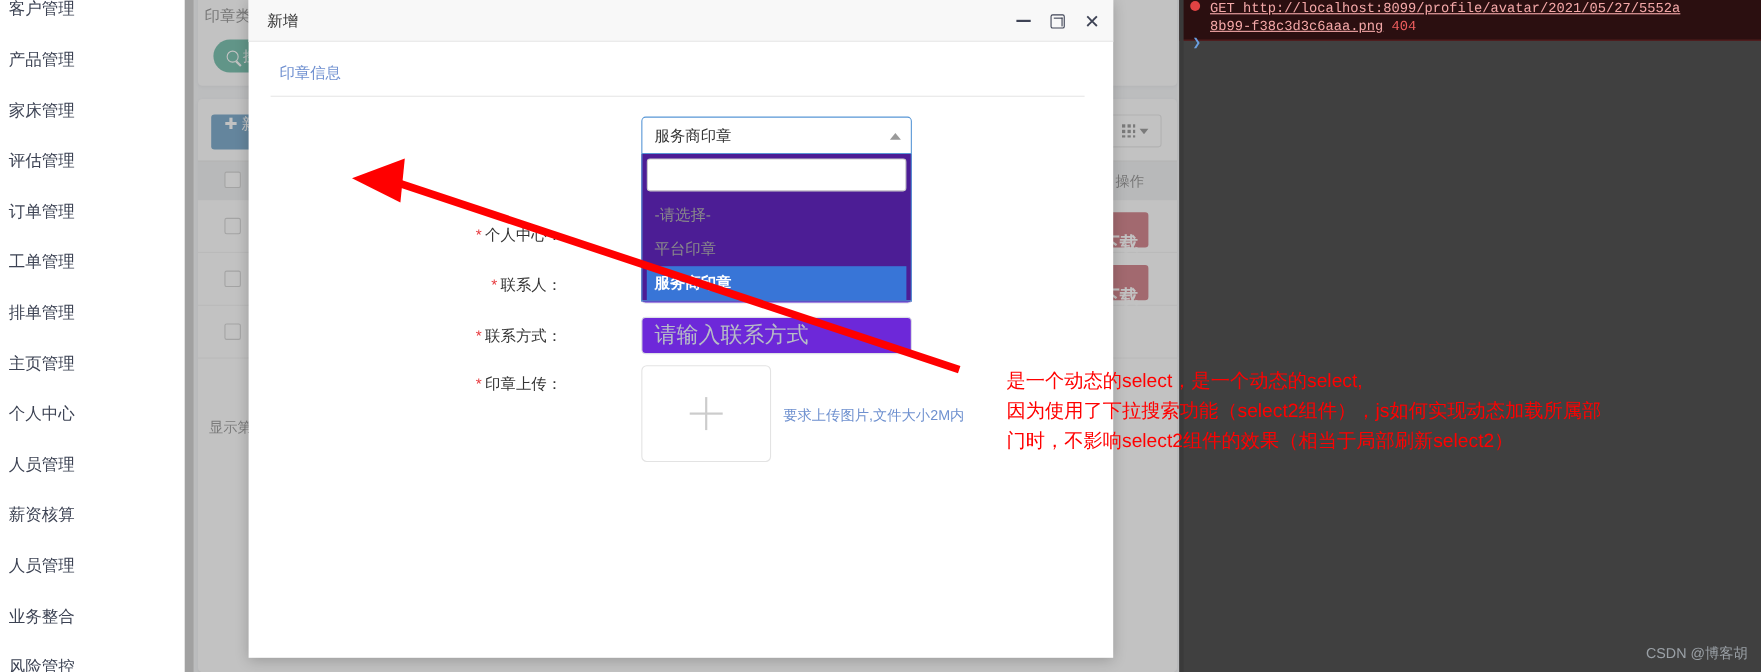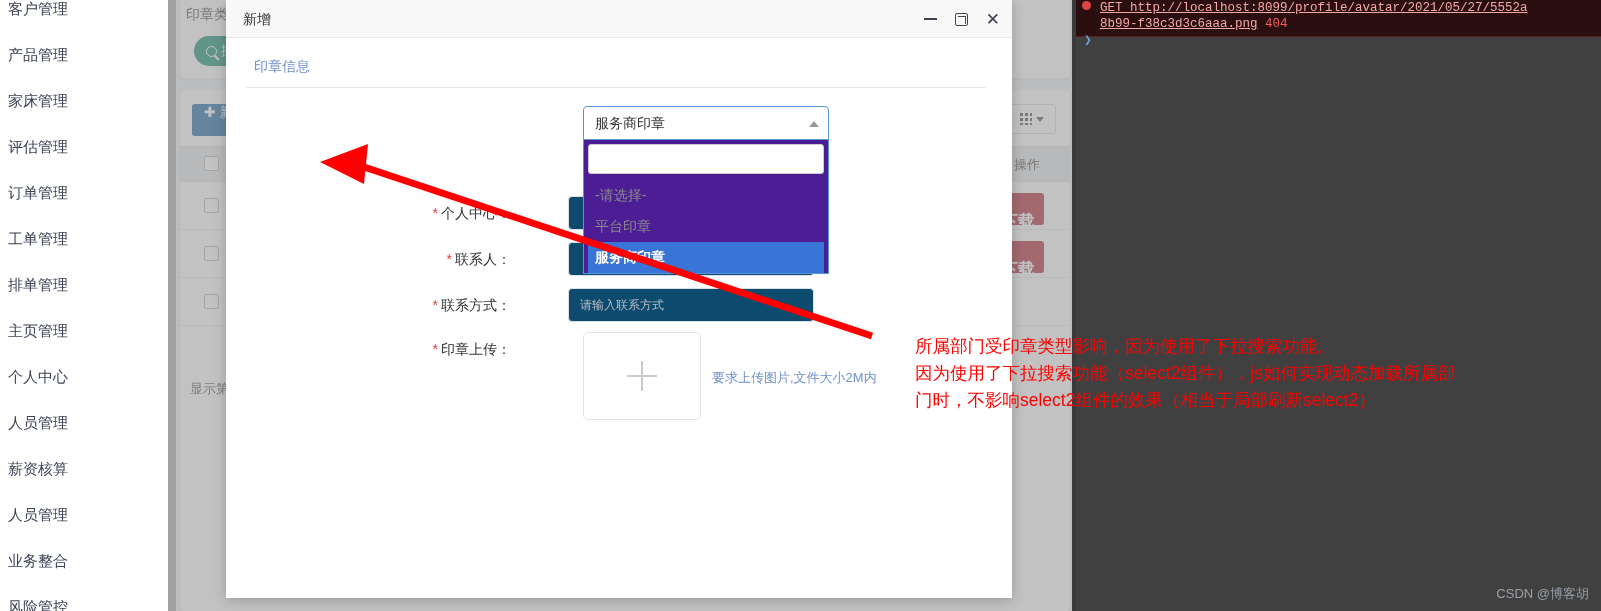--- a/index.html
+++ b/index.html
@@ -172,23 +172,23 @@
   }
 
   
   .form-row { position: absolute; left: 0; width: 786px; height: 38px; }
   .form-label {
     position: absolute; left: 140px; width: 145px; text-align: right;
     font-size: 14px; color: #333; line-height: 34px; white-space: nowrap;
   }
   .req { color: #e6393d; margin-right: 3px; }
   .form-control {
-    position: absolute; left: 342px; width: 246px; height: 34px;
-    border: 1px solid #dcdfe6; border-radius: 4px; background: #0c4a6e;
-    font-size: 12px; color: #333; line-height: 32px; padding: 0 11px;
+    position: absolute; left: 357px; width: 246px; height: 34px;
+    border: 1px solid #dcdfe6; border-radius: 4px; background: #6d28d9;
+    font-size: 20px; color: #333; line-height: 32px; padding: 0 11px;
   }
   .form-control.ph { color: #b7bcc6; }
 
   
   .sel-wrap {
     position: absolute; left: 357px; top: 106px;
     width: 246px; z-index: 40;
   }
   .sel-box {
     height: 34px; border: 1px solid #5897d6; border-radius: 4px 4px 0 0;
@@ -434,20 +434,20 @@
     <div class="console-prompt">❯</div>
   </div>
   <div class="devtools-edge"></div>
 
   <svg class="arrow-svg" viewBox="0 0 560 200">
     <line x1="35" y1="24" x2="552" y2="196" stroke="#ff0000" stroke-width="7"></line>
     <polygon points="0,22 48,4 44,44" fill="#ff0000"></polygon>
   </svg>
 
   <div class="annot-text">
-    <div>所属部门受印章类型影响，因为使用了下拉搜索功能,</div>
+    <div>是一个动态的select，是一个动态的select,</div>
     <div>因为使用了下拉搜索功能（select2组件），js如何实现动态加载所属部</div>
     <div>门时，不影响select2组件的效果（相当于局部刷新select2）</div>
   </div>
 
   <div class="watermark">CSDN @博客胡</div>
 
 </div>
 
 </body></html>

